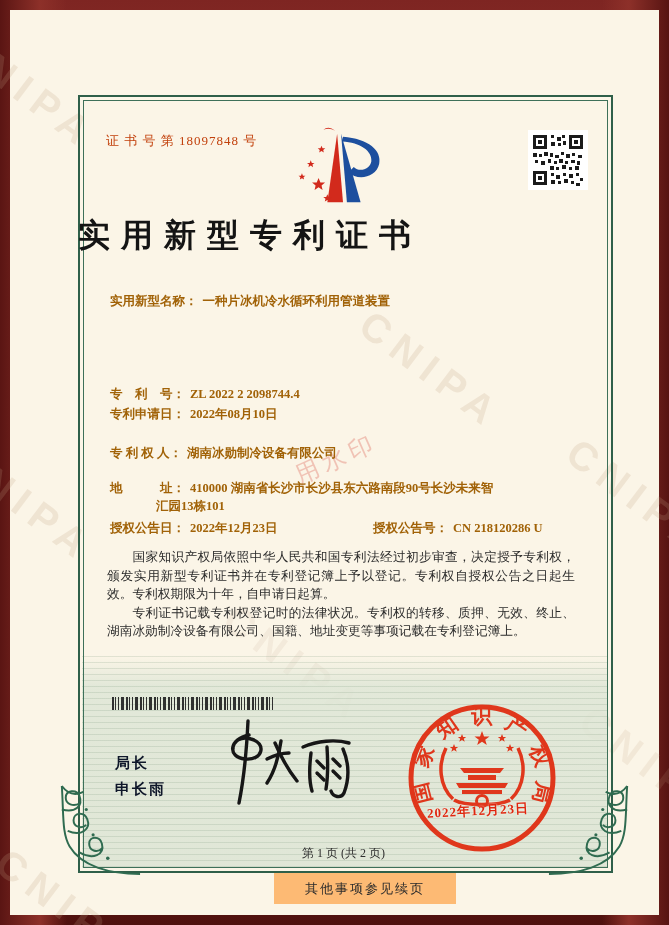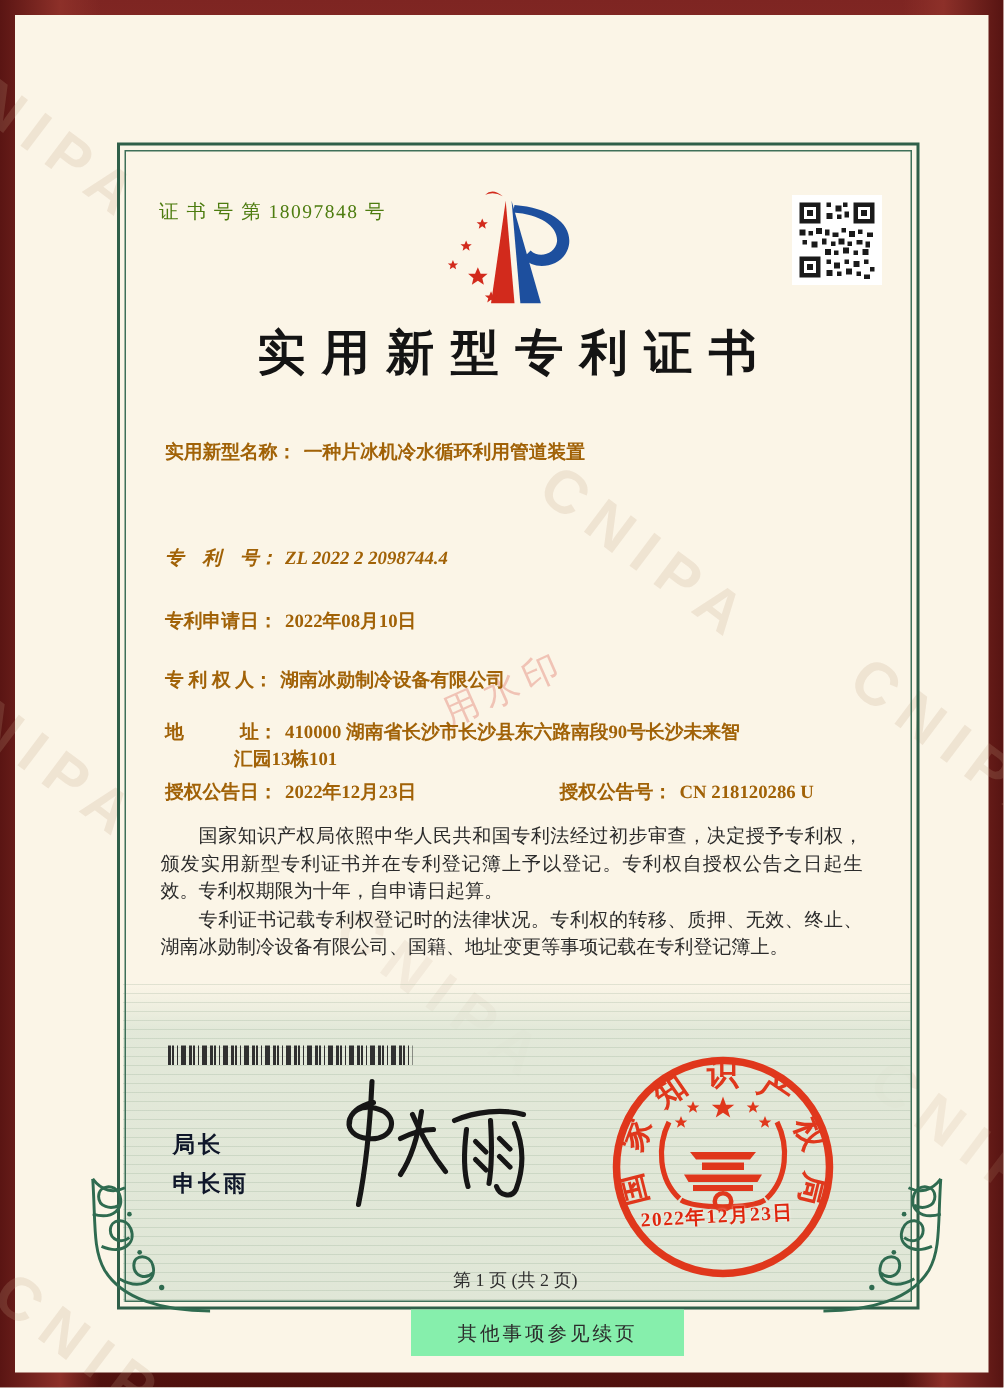--- a/index.html
+++ b/index.html
@@ -16,37 +16,37 @@
       transform:rotate(37deg);transform-origin:left top;white-space:nowrap;}
   .wm-red{position:absolute;font-size:24px;letter-spacing:5px;color:rgba(224,112,100,0.38);
       transform:rotate(-24deg);transform-origin:left top;white-space:nowrap;}
   .border-outer{position:absolute;left:68px;top:85px;width:531px;height:774px;
       border:2.5px solid #2f5f49;}
   .border-inner{position:absolute;inset:3px;border:1px solid #3e7059;}
   .waveband{position:absolute;left:72px;top:646px;width:525px;height:212px;
       background:
         repeating-linear-gradient(180deg,rgba(120,150,122,0.20) 0 1px,rgba(0,0,0,0) 1px 6px),
         linear-gradient(180deg,rgba(224,231,216,0) 0%,rgba(222,230,214,0.85) 14%,rgba(221,229,213,0.9) 100%);}
-  .certno{font-size:13px;color:#4d7c0f;letter-spacing:1px;}
-  .title{left:68px;top:204px;width:531px;text-align:center;font-size:32px;font-weight:bold;
+  .certno{font-size:13px;color:#c2410c;letter-spacing:1px;}
+  .title{left:68px;top:204px;width:531px;font-size:32px;font-weight:bold;
       letter-spacing:11px;color:#141414;}
   .row{font-size:12.5px;font-weight:600;color:#a16207;white-space:nowrap;}
   .row .val{margin-left:5px;font-weight:600;}
   .paras{left:97px;top:538px;width:468px;font-size:12.7px;line-height:18.6px;color:#2b2b2b;
       text-align:justify;}
   .paras p{margin:0;text-indent:2em;}
   .barcode{left:102px;top:687px;width:163px;height:13px;
       background:repeating-linear-gradient(90deg,#303030 0 2px,rgba(0,0,0,0) 2px 3px,#303030 3px 4px,rgba(0,0,0,0) 4px 6px,#303030 6px 7px,rgba(0,0,0,0) 7px 9px,#303030 9px 12px,rgba(0,0,0,0) 12px 14px);}
   .sig-label{font-family:"Liberation Sans","DejaVu Sans",sans-serif;font-size:15px;
       font-weight:600;color:#0f172a;letter-spacing:2px;}
   .seal-date{left:398px;top:792px;width:140px;text-align:center;color:#df270e;
       font-size:13px;font-weight:bold;letter-spacing:1px;transform:rotate(-3deg);
       text-shadow:0 0 2px rgba(255,255,255,0.85);}
   .pageinfo{left:68px;top:835px;width:531px;text-align:center;font-size:12px;color:#2e2e2e;}
-  .notebox{left:264px;top:863px;width:182px;height:31px;background:#86efac;
+  .notebox{left:264px;top:863px;width:182px;height:31px;background:#fdba74;
       text-align:center;line-height:31px;font-size:13px;color:#2b2b2b;letter-spacing:2px;}
   .qrbox{left:518px;top:120px;width:60px;height:60px;background:#ffffff;}
 </style>
 </head>
 <body>
 
 <div class="frame"></div>
 <div class="page">
 
   <div class="wm" style="left:-38px;top:12px;">CNIPA</div>
@@ -137,21 +137,21 @@
           <rect x="48" y="53" width="4" height="3"></rect>
       </g>
     </svg>
   </div>
 
   <div class="abs title">实用新型专利证书</div>
 
   <div class="abs row" style="left:100px;top:283px;">
     <span>实用新型名称：</span><span class="val">一种片冰机冷水循环利用管道装置</span>
   </div>
-  <div class="abs row" style="left:100px;top:354px;font-style:italic;">
+  <div class="abs row" style="left:100px;top:376px;">
     <span>专　利　号：</span><span class="val">ZL 2022 2 2098744.4</span>
   </div>
   <div class="abs row" style="left:100px;top:396px;">
     <span>专利申请日：</span><span class="val">2022年08月10日</span>
   </div>
   <div class="abs row" style="left:100px;top:435px;">
     <span>专 利 权 人：</span><span class="val">湖南冰勋制冷设备有限公司</span>
   </div>
   <div class="abs row" style="left:100px;top:470px;">
     <span>地　　　址：</span><span class="val">410000 湖南省长沙市长沙县东六路南段90号长沙未来智</span>

